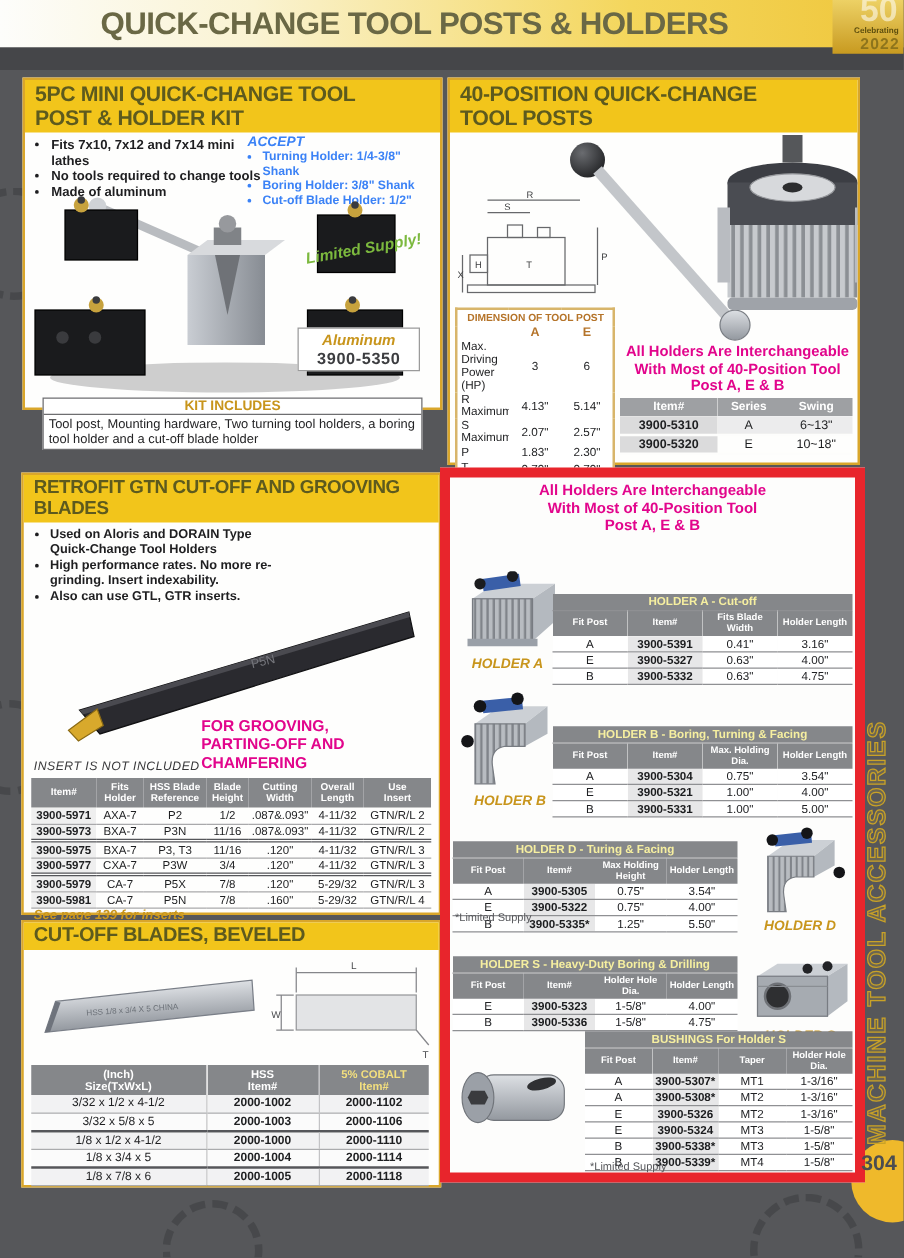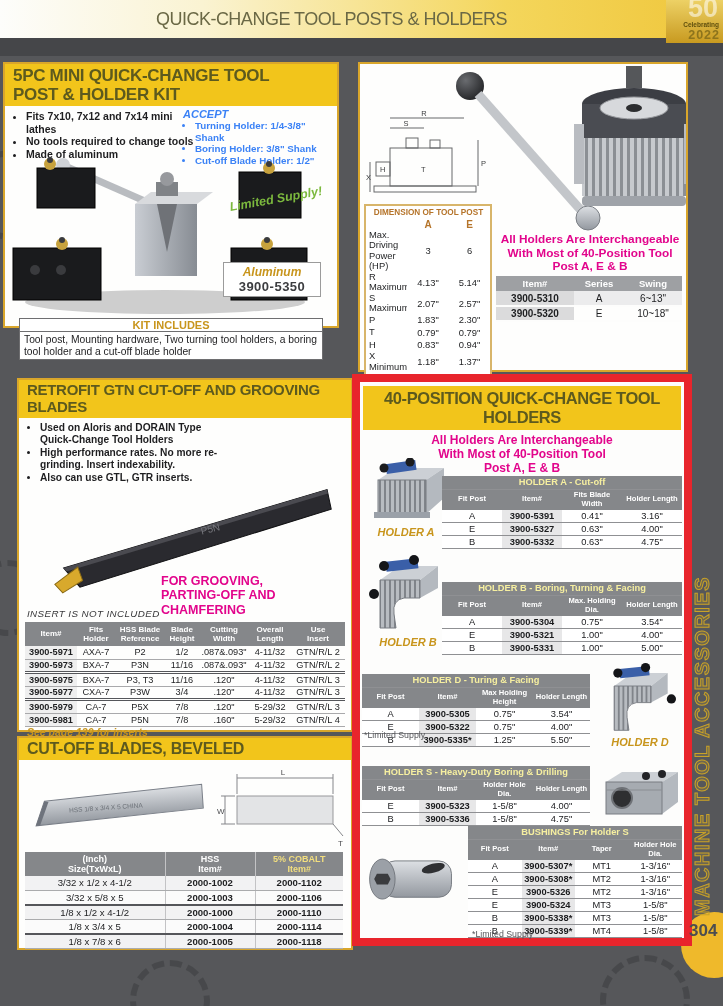--- a/index.html
+++ b/index.html
@@ -6,21 +6,21 @@
   html,body { width:723px; height:1006px; }
   body { font-family:"Liberation Sans", sans-serif; background:#56575A; overflow:hidden; }
   #page { position:relative; width:723px; height:1006px; background:#56575A; overflow:hidden; }
 
   
   .gear { position:absolute; border:6px dashed rgba(35,36,38,.28); border-radius:50%; }
 
   
   .topband { position:absolute; left:0; top:0; width:723px; height:38px;
     background:linear-gradient(90deg,#FDFDFB 0%,#FAF3D2 28%,#F4D65B 70%,#EFC63B 100%); }
-  .topband h1 { text-align:center; line-height:38px; font-size:18px; font-weight:400;
+  .topband h1 { text-align:center; line-height:38px; font-size:25px; font-weight:700;
     color:#6A6845; letter-spacing:-.5px; padding-right:60px; white-space:nowrap; }
   .darkstrip { position:absolute; left:0; top:38px; width:723px; height:18px; background:#454649; }
   .logo { position:absolute; right:0; top:0; width:57px; height:43px;
     background:linear-gradient(180deg,#EDD express165,#C89A20); background:linear-gradient(180deg,#EDD165,#C89A20); overflow:hidden; }
   .logo .n50 { position:absolute; right:5px; top:-7px; font-size:27px; font-weight:800; color:rgba(255,255,255,.55); }
   .logo .cel { position:absolute; right:4px; top:21px; font-size:6.5px; font-weight:700; color:#5F4F0E; }
   .logo .yr  { position:absolute; right:3px; top:28px; font-size:12.5px; font-weight:800; color:#8D741C; letter-spacing:1px; }
 
   
   .section { position:absolute; background:#FEFEFD; border:2px solid #D9A62B; }
@@ -153,21 +153,21 @@
 <div class="topband">
   <h1>QUICK-CHANGE TOOL POSTS &amp; HOLDERS</h1>
 </div>
 <div class="darkstrip"></div>
 <div class="logo">
   <div class="n50">50</div>
   <div class="cel">Celebrating</div>
   <div class="yr">2022</div>
 </div>
 
-<div class="section" style="left:3px;top:62px;width:336px;height:266px">
+<div class="section" style="left:18px;top:62px;width:336px;height:266px">
   <div class="sec-band" style="font-size:17px">5PC MINI QUICK-CHANGE TOOL
 POST &amp; HOLDER KIT</div>
   <div class="sec-body" style="height:258px">
     <ul class="plain bullets abs" style="left:8px;top:4px;width:168px">
           <li>Fits 7x10, 7x12 and 7x14 mini lathes</li>
           <li>No tools required to change tools</li>
           <li>Made of aluminum</li>
         </ul>
     <div class="accept abs" style="left:178px;top:2px;width:152px">
       <div class="accept-title">ACCEPT</div>
@@ -216,20 +216,22 @@
       <div class="alu-num">3900-5350</div>
     </div>
     <div class="kitinc abs" style="left:14px;top:212px;width:304px">
       <div class="ki-head">KIT INCLUDES</div>
       <div class="ki-text">Tool post, Mounting hardware, Two turning tool holders, a boring tool holder and a cut-off blade holder</div>
     </div>
   </div>
 </div>
 
 <div class="section" style="left:358px;top:62px;width:330px;height:310px">
+  <div class="sec-band" style="font-size:17px">40-POSITION QUICK-CHANGE
+TOOL POSTS</div>
   <div class="sec-body" style="height:262px">
     <svg class="abs" style="left:88px;top:0" width="238" height="172" viewBox="0 0 238 172">
       <circle cx="22" cy="22" r="14" fill="url(#gBall)"></circle>
       <line x1="30" y1="30" x2="138" y2="152" stroke="#C3C6CA" stroke-width="9"></line>
       <circle cx="140" cy="154" r="12" fill="url(#gSteel)" stroke="#7A7E84"></circle>
       <rect x="178" y="2" width="16" height="22" fill="#55575A"></rect>
       <ellipse cx="186" cy="40" rx="52" ry="16" fill="#3C3E44"></ellipse>
       <rect x="134" y="40" width="104" height="34" fill="#4A4C52"></rect>
       <ellipse cx="186" cy="44" rx="34" ry="11" fill="#D7D9DC" stroke="#97999D"></ellipse>
       <ellipse cx="186" cy="44" rx="8" ry="4" fill="#2C2D2F"></ellipse>
@@ -495,21 +497,20 @@
               <td>2000-1005</td>
               <td>2000-1118</td>
             </tr>
           </tbody>
         </table>
   </div>
 </div>
 
 <div id="redbox">
   <div class="inner">
-    <div class="rb-band">40-POSITION QUICK-CHANGE TOOL HOLDERS</div>
     <div class="magenta-note preline">All Holders Are Interchangeable
 With Most of 40-Position Tool
 Post A, E &amp; B</div>
 
     <svg class="abs" style="left:6px;top:72px" width="80" height="64" viewBox="0 0 80 64">
       <polygon points="12,22 30,10 78,10 60,22" fill="#CCD0D5"></polygon>
       <polygon points="60,22 78,10 78,40 60,56" fill="#B4B9BF"></polygon>
       <rect x="12" y="22" width="48" height="34" fill="url(#pRibS)" stroke="#787C82"></rect>
       <rect x="20" y="4" width="30" height="10" fill="#3A5FA8" transform="rotate(-8 35 9)"></rect>
       <circle cx="18" cy="10" r="4.5" fill="#1B1C1E"></circle>

